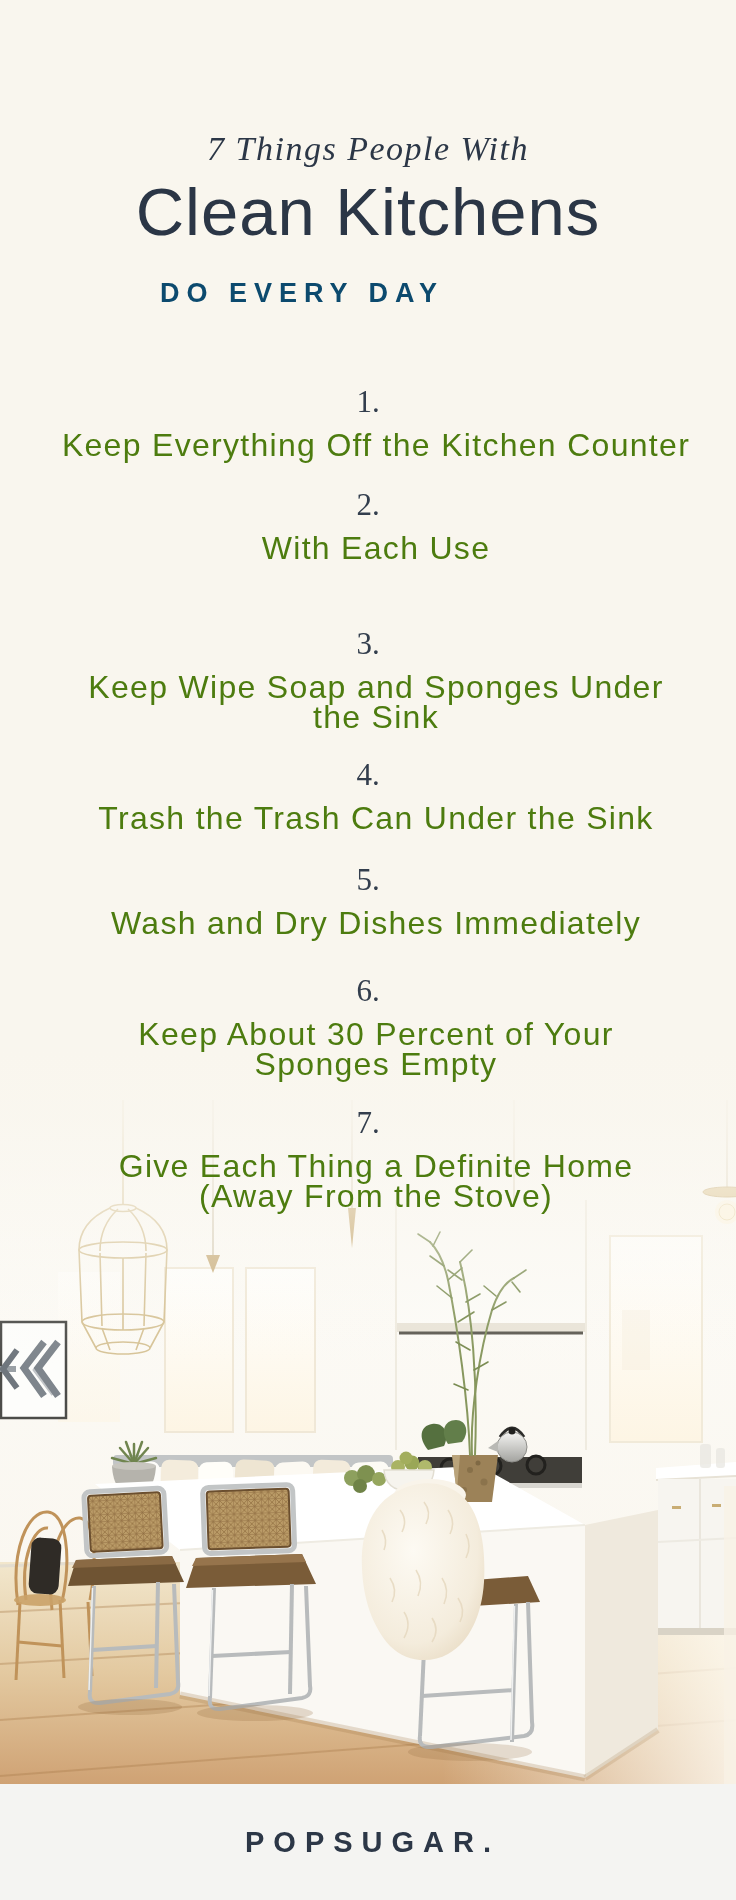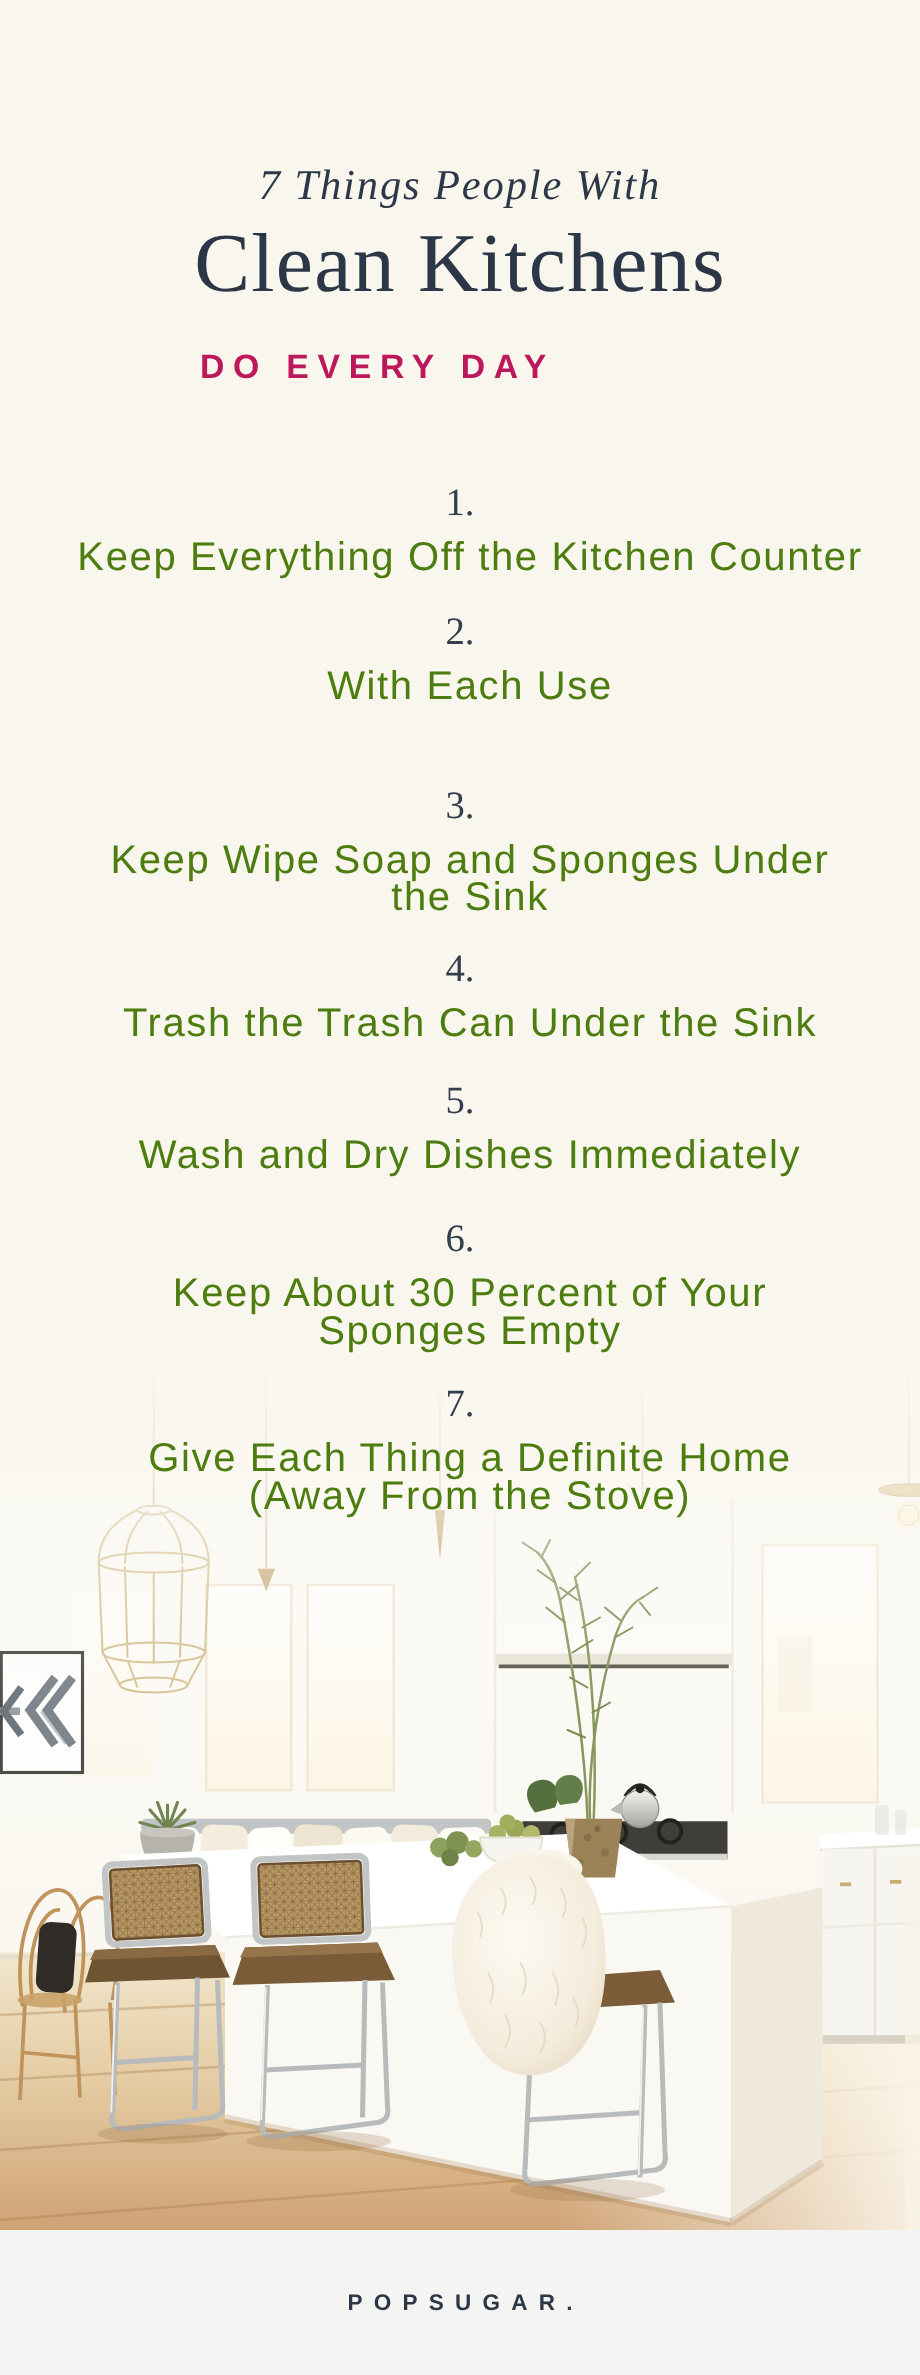--- a/index.html
+++ b/index.html
@@ -14,26 +14,26 @@
   }
   
   .header{position:absolute;left:0;top:0;width:736px;text-align:center;z-index:5;}
   .eyebrow{
     position:absolute;left:0;top:130px;width:736px;
     font-family:"Liberation Serif","DejaVu Serif",serif;
     font-style:italic;font-size:34px;letter-spacing:1.5px;color:#2c3747;
   }
   .title{
     position:absolute;left:0;top:173px;width:736px;margin:0;
-    font-family:Liberation Serif, serif;
+    font-family:Liberation Sans, sans-serif;
     font-weight:400;font-size:67px;letter-spacing:1px;color:#2b3646;
   }
   .subtitle{
     position:absolute;left:0;top:278px;width:604px;
-    font-weight:bold;font-size:27px;letter-spacing:7px;color:#be185d;
+    font-weight:bold;font-size:27px;letter-spacing:7px;color:#0c4a6e;
   }
   
   .item{position:absolute;left:0;width:736px;text-align:center;z-index:6;}
   .item .num{
     font-family:"Liberation Serif","DejaVu Serif",serif;
     font-size:31px;line-height:36px;color:#333e4d;
   }
   .item .line{
     font-size:32px;line-height:30px;letter-spacing:1.3px;color:#4d7c0f;margin-left:16px;
   }
@@ -51,21 +51,21 @@
       rgba(249,246,238,0.08) 44%,
       rgba(249,246,238,0) 50%);
     pointer-events:none;
   }
   
   .footer{
     position:absolute;left:0;top:1784px;width:736px;height:116px;z-index:4;
     background:#f4f4f2;display:flex;align-items:center;justify-content:center;
   }
   .brand{
-    font-weight:bold;font-size:18px;letter-spacing:9px;color:#2c3747;
+    font-weight:bold;font-size:29px;letter-spacing:9px;color:#2c3747;
     padding-left:9px; 
   }
 </style>
 </head>
 <body>
 
 <div class="poster">
 
   <div class="header">
     <div class="eyebrow">7 Things People With</div>

